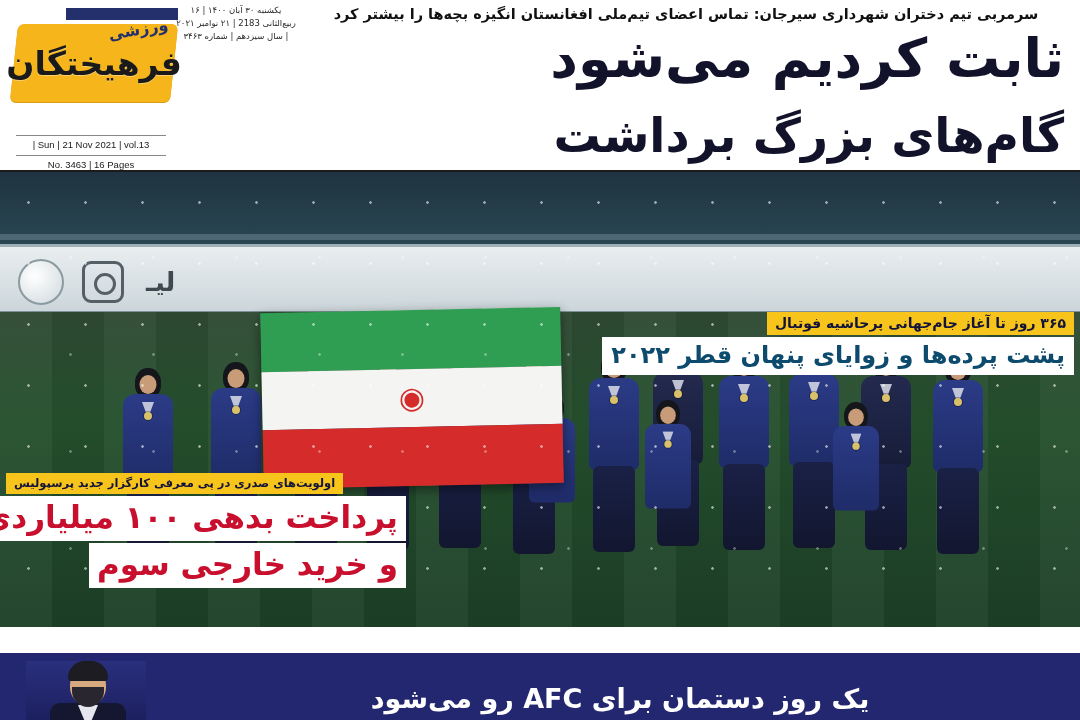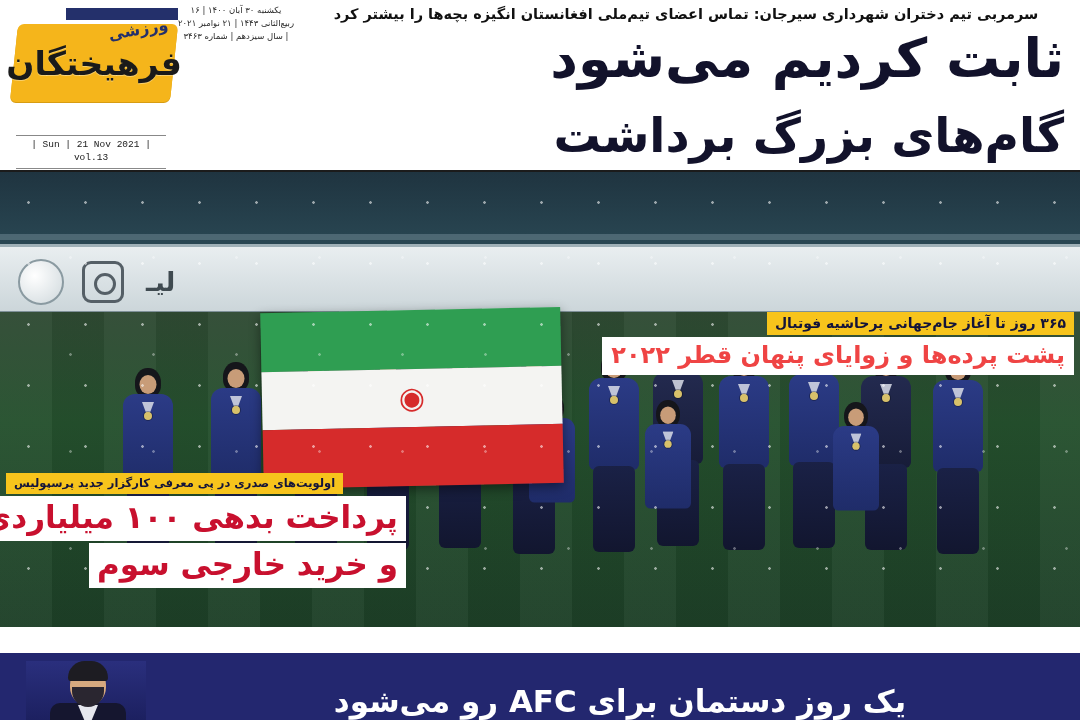--- a/index.html
+++ b/index.html
@@ -55,21 +55,21 @@
     position: absolute; left: 52px; top: 0px;
     width: 112px; height: 12px;
     background: #24306b;
   }
   .dateblock {
     position: absolute; left: 16px; top: 132px;
     width: 150px;
     text-align: center;
     direction: ltr;
     font-size: 9.5px; color: #1a1a1a; line-height: 1.35;
-    font-family: Liberation Mono, monospace;
+    font-family: Liberation Sans, sans-serif;
   }
   .dateblock .rule { border-top: 1px solid #888; margin: 3px 0; }
   .persian-date {
     position: absolute; left: 176px; top: 4px;
     width: 120px;
     direction: rtl; text-align: center;
     font-size: 8.5px; line-height: 1.5; color: #2a2a2a;
   }
   .kicker {
     position: absolute; right: 14px; top: 6px;
@@ -215,21 +215,21 @@
     display: inline-block;
     background: #f7c41c;
     color: #14143a;
     font-size: 14px; font-weight: bold;
     padding: 3px 8px 4px;
     white-space: nowrap;
   }
   .ov-title {
     display: inline-block;
     background: #ffffff;
-    color: #ef4444;
+    color: #0c4a6e;
     font-weight: bold;
     padding: 4px 9px 6px;
     white-space: nowrap;
   }
   .ov-title.red { color: #c8102e; }
 
   #ov-qatar { right: 6px; top: 140px; text-align: right; }
   #ov-qatar .ov-title { font-size: 24px; }
 
   #ov-coach { right: 6px; top: 358px; text-align: right; }
@@ -285,38 +285,38 @@
     position: absolute; left: 24px; top: 42px; width: 76px; height: 26px;
     border-radius: 10px 10px 0 0; background: #15162f;
   }
   .portrait .ph-shirt {
     position: absolute; left: 52px; top: 44px; width: 20px; height: 24px;
     background: #e6e7ee; clip-path: polygon(0 0, 100% 0, 50% 100%);
   }
   .bottom-head {
     position: absolute; right: 20px; top: 30px; width: 880px;
     direction: rtl; text-align: center;
-    color: #ffffff; font-size: 31px; font-weight: bold;
+    color: #ffffff; font-size: 27px; font-weight: bold;
   }
 </style>
 </head>
 <body>
 
 <div class="page">
 
   <div class="masthead">
 
     <div class="logo-box">
       <div class="logo-top-strip"></div>
       <div class="logo-badge"></div>
       <div class="logo-text">فرهیختگان</div>
       <div class="logo-sub">ورزشی</div>
     </div>
 
-    <div class="persian-date">یکشنبه ۳۰ آبان ۱۴۰۰ | ۱۶ ربیع‌الثانی ۱۴۴۳ | ۲۱ نوامبر ۲۰۲۱ | سال سیزدهم | شماره ۳۴۶۳</div>
+    <div class="persian-date">یکشنبه ۳۰ آبان ۱۴۰۰ | ۱۶ ربیع‌الثانی 2183 | ۲۱ نوامبر ۲۰۲۱ | سال سیزدهم | شماره ۳۴۶۳</div>
 
     <div class="dateblock">
       <div class="rule"></div>
       <div>| Sun | 21 Nov 2021 | vol.13</div>
       <div class="rule"></div>
       <div>No. 3463 | 16 Pages</div>
       <div class="rule"></div>
     </div>
 
     <div class="kicker">سرمربی تیم دختران شهرداری سیرجان: تماس اعضای تیم‌ملی افغانستان انگیزه بچه‌ها را بیشتر کرد</div>

